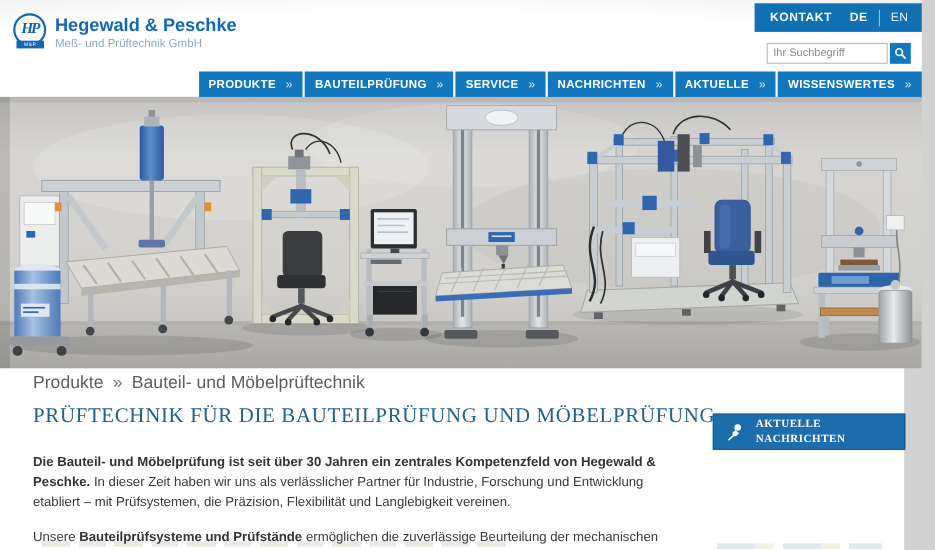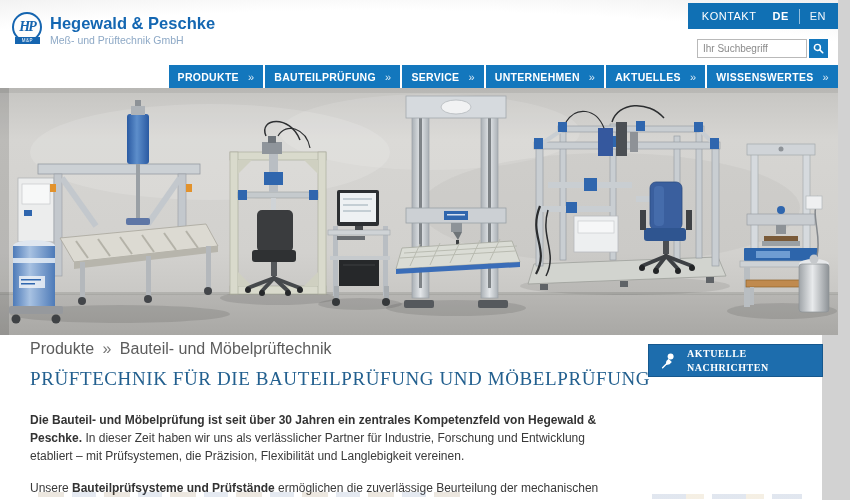--- a/index.html
+++ b/index.html
@@ -23,21 +23,21 @@
   .logo-ribbon{position:absolute;left:3px;bottom:-2px;width:25px;height:7px;background:#1565b0;
     color:#fff;font-size:4.5px;text-align:center;line-height:7px;letter-spacing:.5px;}
   .logo-company{font-size:16.5px;font-weight:bold;color:#1467b2;line-height:1.1;margin-top:2px;}
   .logo-sub{font-size:10.5px;color:#8ea9c6;margin-top:2px;}
 
   .topbar{
     position:absolute;top:3px;right:0;height:26px;background:#1070b4;
     display:flex;align-items:center;padding:0 12px 0 14px;color:#fff;
   }
   .topbar a{color:#fff;text-decoration:none;font-size:11px;letter-spacing:.5px;cursor:pointer;}
-  .tb-contact{font-weight:400;margin-right:16px;}
+  .tb-contact{font-weight:700;margin-right:16px;}
   .tb-de{font-weight:bold;margin-right:10px;}
   .tb-div{width:1px;height:15px;background:rgba(255,255,255,.55);margin-right:10px;}
   .tb-en{opacity:.95;}
 
   .searchrow{position:absolute;top:39px;right:10px;display:flex;align-items:center;margin-left:20px;}
   .search-input{
     width:98px;height:17px;border:1px solid #b9b9b9;font-size:10px;padding:0 5px;
     color:#444;outline:none;font-family:"Liberation Sans",sans-serif;
   }
   .search-input::placeholder{color:#8b8b8b;}
@@ -77,21 +77,21 @@
   .cutoff-left{
     left:38px;top:492px;width:430px;height:5px;opacity:.16;
     background:repeating-linear-gradient(90deg,#8a6a3a 0 26px,transparent 26px 34px,#5a78a8 34px 58px,transparent 58px 66px);
   }
   .cutoff-right{
     left:652px;top:494px;width:150px;height:5px;opacity:.18;
     background:repeating-linear-gradient(90deg,#5a78a8 0 34px,#c8a86a 34px 52px,transparent 52px 60px);
   }
 
   
-  .sideboxes{position:absolute;left:648px;top:344px;width:196px;}
+  .sideboxes{position:absolute;left:648px;top:376px;width:196px;}
   .sidebox{
     background:#1d6dad;border:1px solid #16588e;color:#fff;display:flex;align-items:center;
     padding:0 8px;margin-bottom:3px;cursor:pointer;box-sizing:border-box;width:175px;
   }
   .sidebox-1{height:33px;}
   .sidebox-2{height:43px;}
   .sidebox .icon{width:24px;flex:0 0 24px;display:flex;align-items:center;justify-content:center;}
   .box-label{
     font-family:"Liberation Serif",serif;font-size:10px;font-weight:bold;
     letter-spacing:.5px;line-height:1.35;margin-left:6px;
@@ -141,25 +141,25 @@
       </a>
       <a class="nav-item">
         <span>BAUTEILPRÜFUNG</span>
         <span class="nav-arrow">»</span>
       </a>
       <a class="nav-item">
         <span>SERVICE</span>
         <span class="nav-arrow">»</span>
       </a>
       <a class="nav-item">
-        <span>UNTERNEHMEN</span>
-        <span class="nav-arrow">»</span>
-      </a>
-      <a class="nav-item">
-        <span>AKTUELLES</span>
+        <span>NACHRICHTEN</span>
+        <span class="nav-arrow">»</span>
+      </a>
+      <a class="nav-item">
+        <span>AKTUELLE</span>
         <span class="nav-arrow">»</span>
       </a>
       <a class="nav-item">
         <span>WISSENSWERTES</span>
         <span class="nav-arrow">»</span>
       </a>
     </nav>
   </div>
 
   <div class="hero">

